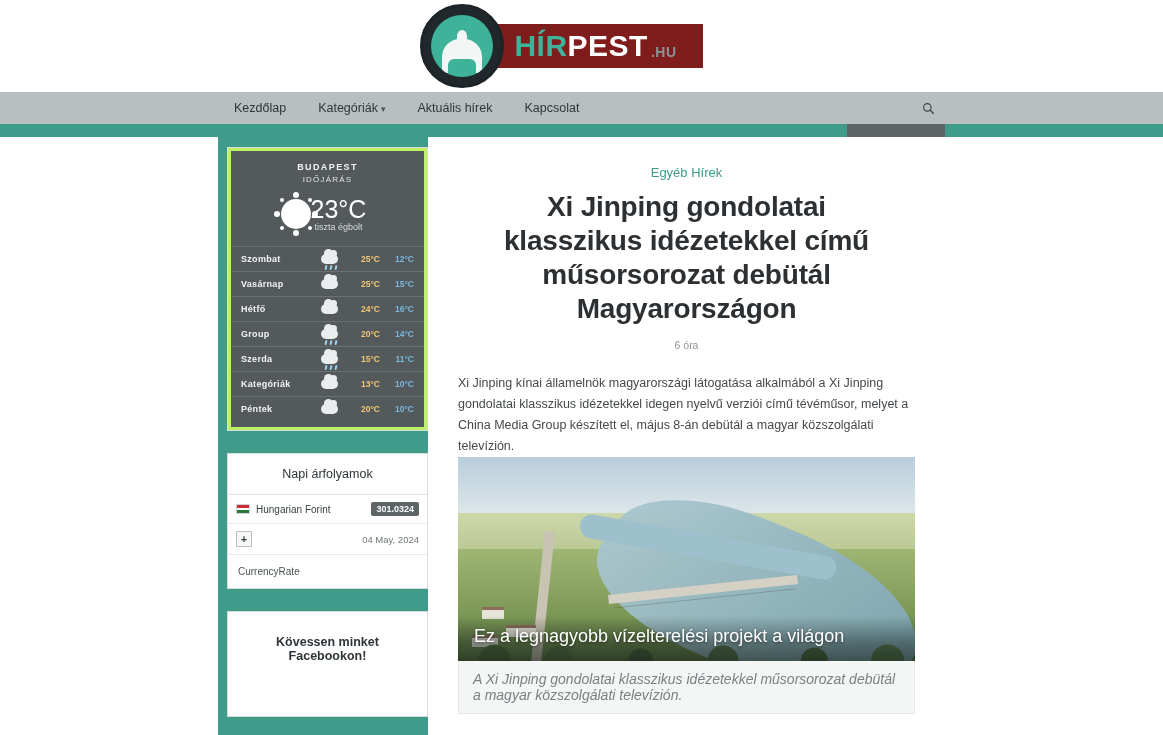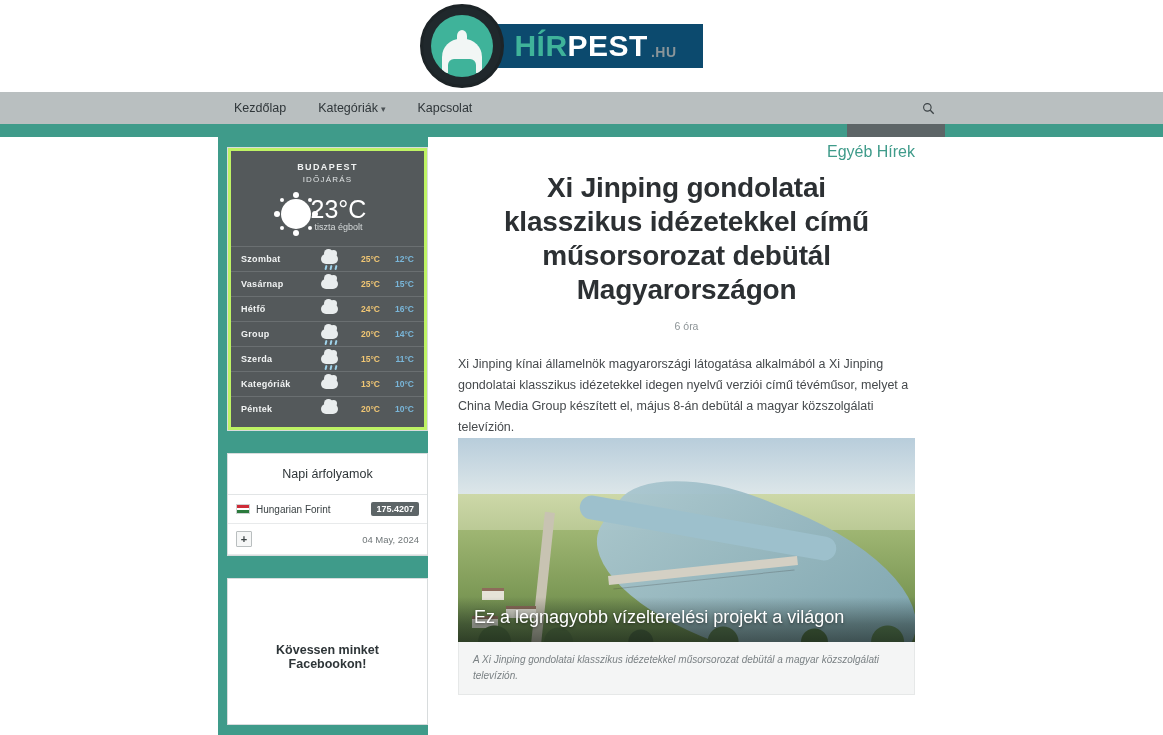--- a/index.html
+++ b/index.html
@@ -62,21 +62,21 @@
   .logo-badge .inner .bldg:after {
     content: "";
     position: absolute;
     left: 6px; bottom: 0;
     width: 28px; height: 14px;
     background: #3fb39a;
     border-radius: 6px 6px 0 0;
     box-shadow: none;
   }
   .logo-text {
-    background: #0c4a6e;
+    background: #7f1d1d;
     color: #fff;
     height: 44px;
     display: flex; align-items: center;
     padding: 0 26px 0 44px;
     margin-left: -34px;
     font-size: 30px;
     font-weight: bold;
     letter-spacing: 0.5px;
     position: relative;
   }
@@ -282,30 +282,29 @@
   .cur-date { font-size: 9.5px; color: #6f7678; }
   .cur-credit { font-size: 10px; color: #4a5153; padding: 11px 10px; }
 
   
   .fb-title {
     text-align: center;
     font-size: 12.5px;
     font-weight: bold;
     color: #2e3538;
     padding: 23px 8px;
-    margin-top: 41px;
   }
   .fb-body { height: 30px; background: #ffffff; }
 
   
   .cat-link {
-    text-align: right;
-    font-size: 16px;
+    text-align: center;
+    font-size: 13px;
     color: #3f9b8a;
-    padding: 6px 0 0 0;
+    padding: 28px 0 0 0;
     cursor: pointer;
   }
   h1.article-title {
     font-size: 28px;
     line-height: 34px;
     font-weight: bold;
     text-align: center;
     color: #2c3033;
     margin: 10px 40px 0 40px;
     letter-spacing: -0.2px;
@@ -399,21 +398,21 @@
     padding: 10px 16px 14px 16px;
     color: #ffffff;
     font-size: 18px;
     background: linear-gradient(rgba(20,30,25,0) 0%, rgba(20,30,25,.45) 60%, rgba(15,22,18,.6) 100%);
     text-shadow: 0 1px 3px rgba(0,0,0,.5);
   }
   .figcaption {
     background: #f4f5f5;
     border: 1px solid #e6e8e8;
     border-top: none;
-    font-size: 10px;
+    font-size: 14px;
     font-style: italic;
     color: #7a8184;
     line-height: 16px;
     padding: 10px 14px;
   }
 
   
   .scroll-strip {
     position: absolute;
     top: 0; right: 0; width: 0px; height: 100%;
@@ -439,20 +438,23 @@
 </div>
 
 <div class="navbar">
   <div class="nav-item">
     <span>Kezdőlap</span>
   </div>
   <div class="nav-item">
     <span>Kategóriák</span><span class="caret">▾</span>
   </div>
   <div class="nav-item">
+    <span>Aktuális hírek</span>
+  </div>
+  <div class="nav-item">
     <span>Kapcsolat</span>
   </div>
   <div class="search-btn">
     <svg width="13" height="13" viewBox="0 0 16 16">
       <circle cx="6.6" cy="6.6" r="4.6" fill="none" stroke="#3b4245" stroke-width="1.4"></circle>
       <line x1="10.2" y1="10.2" x2="14.4" y2="14.4" stroke="#3b4245" stroke-width="1.6"></line>
     </svg>
   </div>
 </div>
 
@@ -554,26 +556,27 @@
           <span class="lo">10°C</span>
         </div>
       </div>
     </div>
 
     <div class="widget">
       <div class="widget-title">Napi árfolyamok</div>
       <div class="cur-row">
         <span class="flag"></span>
         <span class="cur-name">Hungarian Forint</span>
-        <span class="cur-val">175.4207</span>
+        <span class="cur-val">301.0324</span>
       </div>
       <div class="cur-foot">
         <span class="plus-btn">+</span>
         <span class="cur-date">04 May, 2024</span>
       </div>
+      <div class="cur-credit">CurrencyRate</div>
     </div>
 
     <div class="widget">
       <div class="fb-title">Kövessen minket Facebookon!</div>
       <div class="fb-body"></div>
     </div>
   </div>
 
   <div class="content">
     <div class="cat-link">Egyéb Hírek</div>

